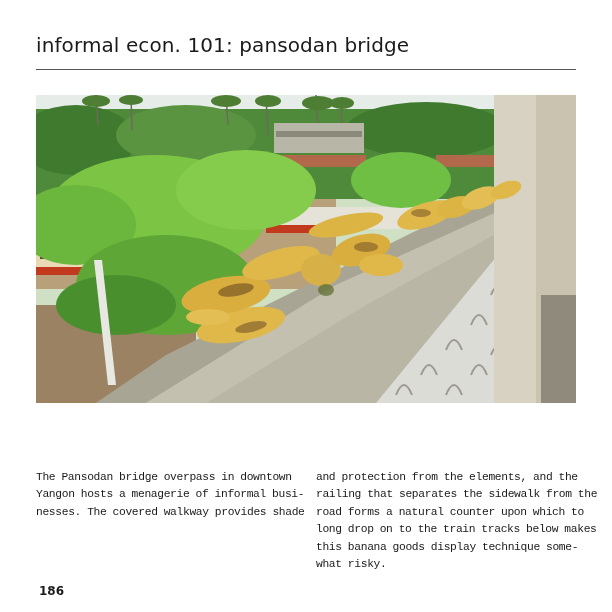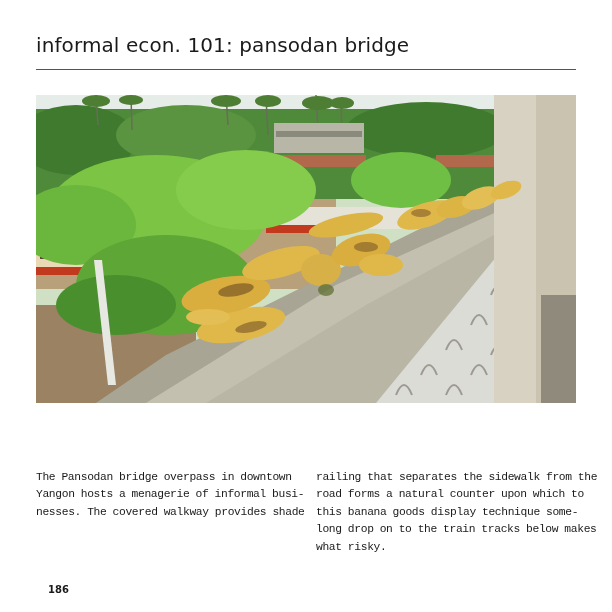--- a/index.html
+++ b/index.html
@@ -14,22 +14,22 @@
   .photo svg { display: block; }
   .col {
     position: absolute; top: 428px; width: 262px;
     font-family: Liberation Mono, monospace; font-size: 11.3px; line-height: 17.4px; color: #1a1a1a;
     letter-spacing: -0.35px; word-spacing: -0.3px; margin-top: 41px;
   }
   .col-left { left: 36px; }
   .col-right { left: 316px; }
   .col span { display: block; white-space: nowrap; }
   .page-num {
-    position: absolute; left: 48px; top: 584px;
-    font-family: "DejaVu Sans", sans-serif; font-size: 10px; color: #1a1a1a; font-weight: bold;
+    position: absolute; left: 39px; top: 584px;
+    font-family: "DejaVu Sans", sans-serif; font-size: 12px; color: #1a1a1a; font-weight: bold;
   }
 </style>
 </head>
 <body>
 
 <div class="title">informal econ. 101: pansodan bridge</div>
 <div class="rule"></div>
 
 <div class="photo">
   <svg width="540" height="308" viewBox="0 0 540 308" xmlns="http://www.w3.org/2000/svg">
@@ -128,20 +128,21 @@
   </svg>
 </div>
 
 <div class="col col-left">
   <span>The Pansodan bridge overpass in downtown</span>
   <span>Yangon hosts a menagerie of informal busi-</span>
   <span>nesses. The covered walkway provides shade</span>
 </div>
 
 <div class="col col-right">
+  <span>and protection from the elements, and the</span>
   <span>railing that separates the sidewalk from the</span>
   <span>road forms a natural counter upon which to</span>
+  <span>long drop on to the train tracks below makes</span>
   <span>this banana goods display technique some-</span>
-  <span>long drop on to the train tracks below makes</span>
   <span>what risky.</span>
 </div>
 
 <div class="page-num">186</div>
 
 </body></html>

